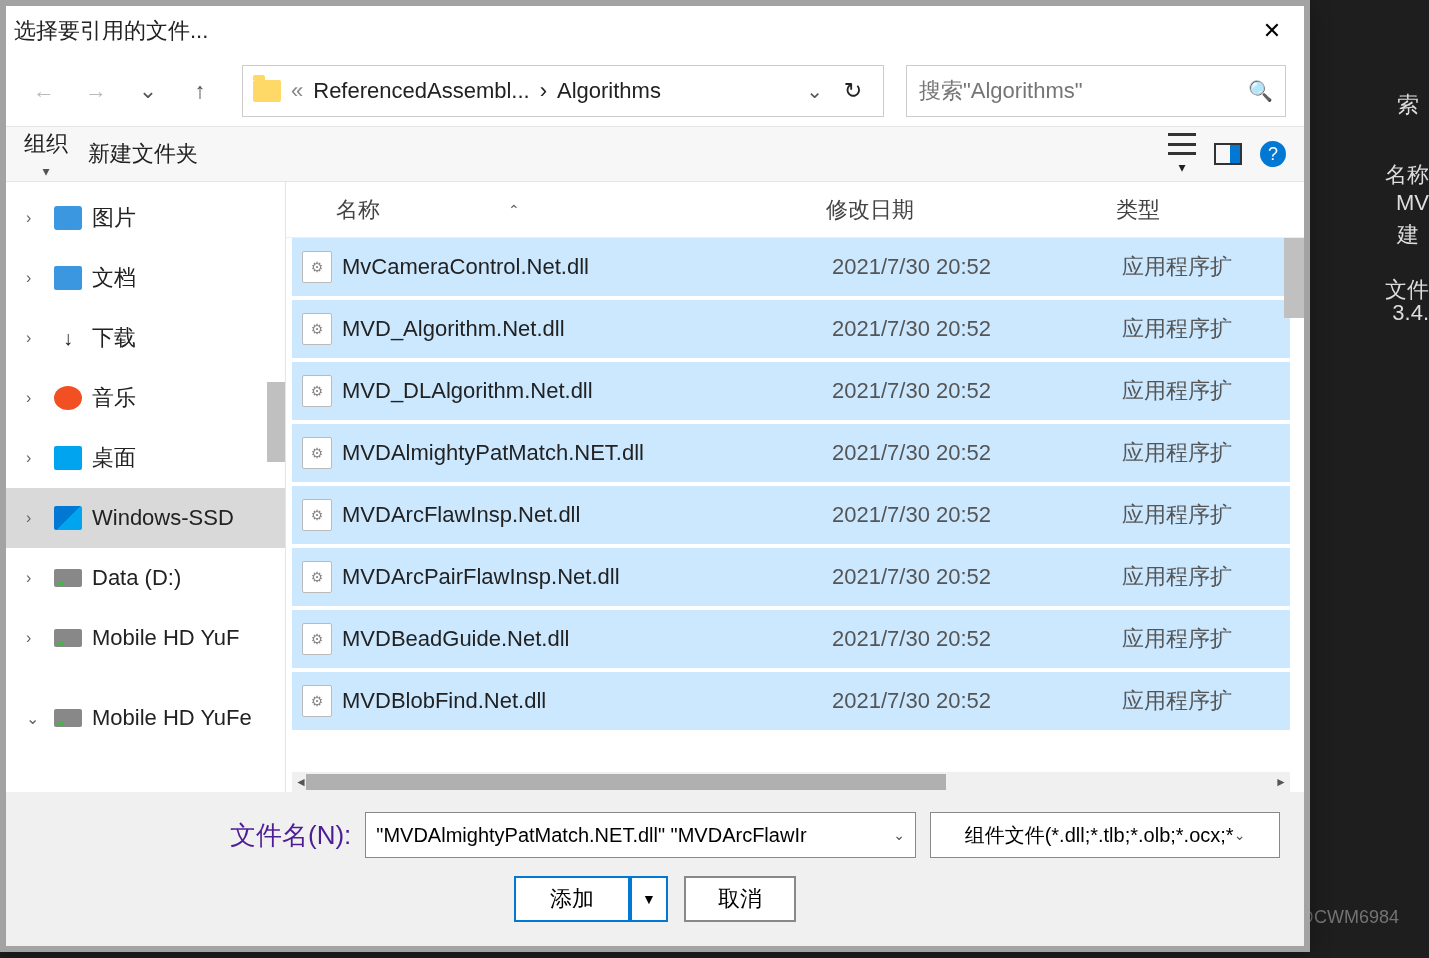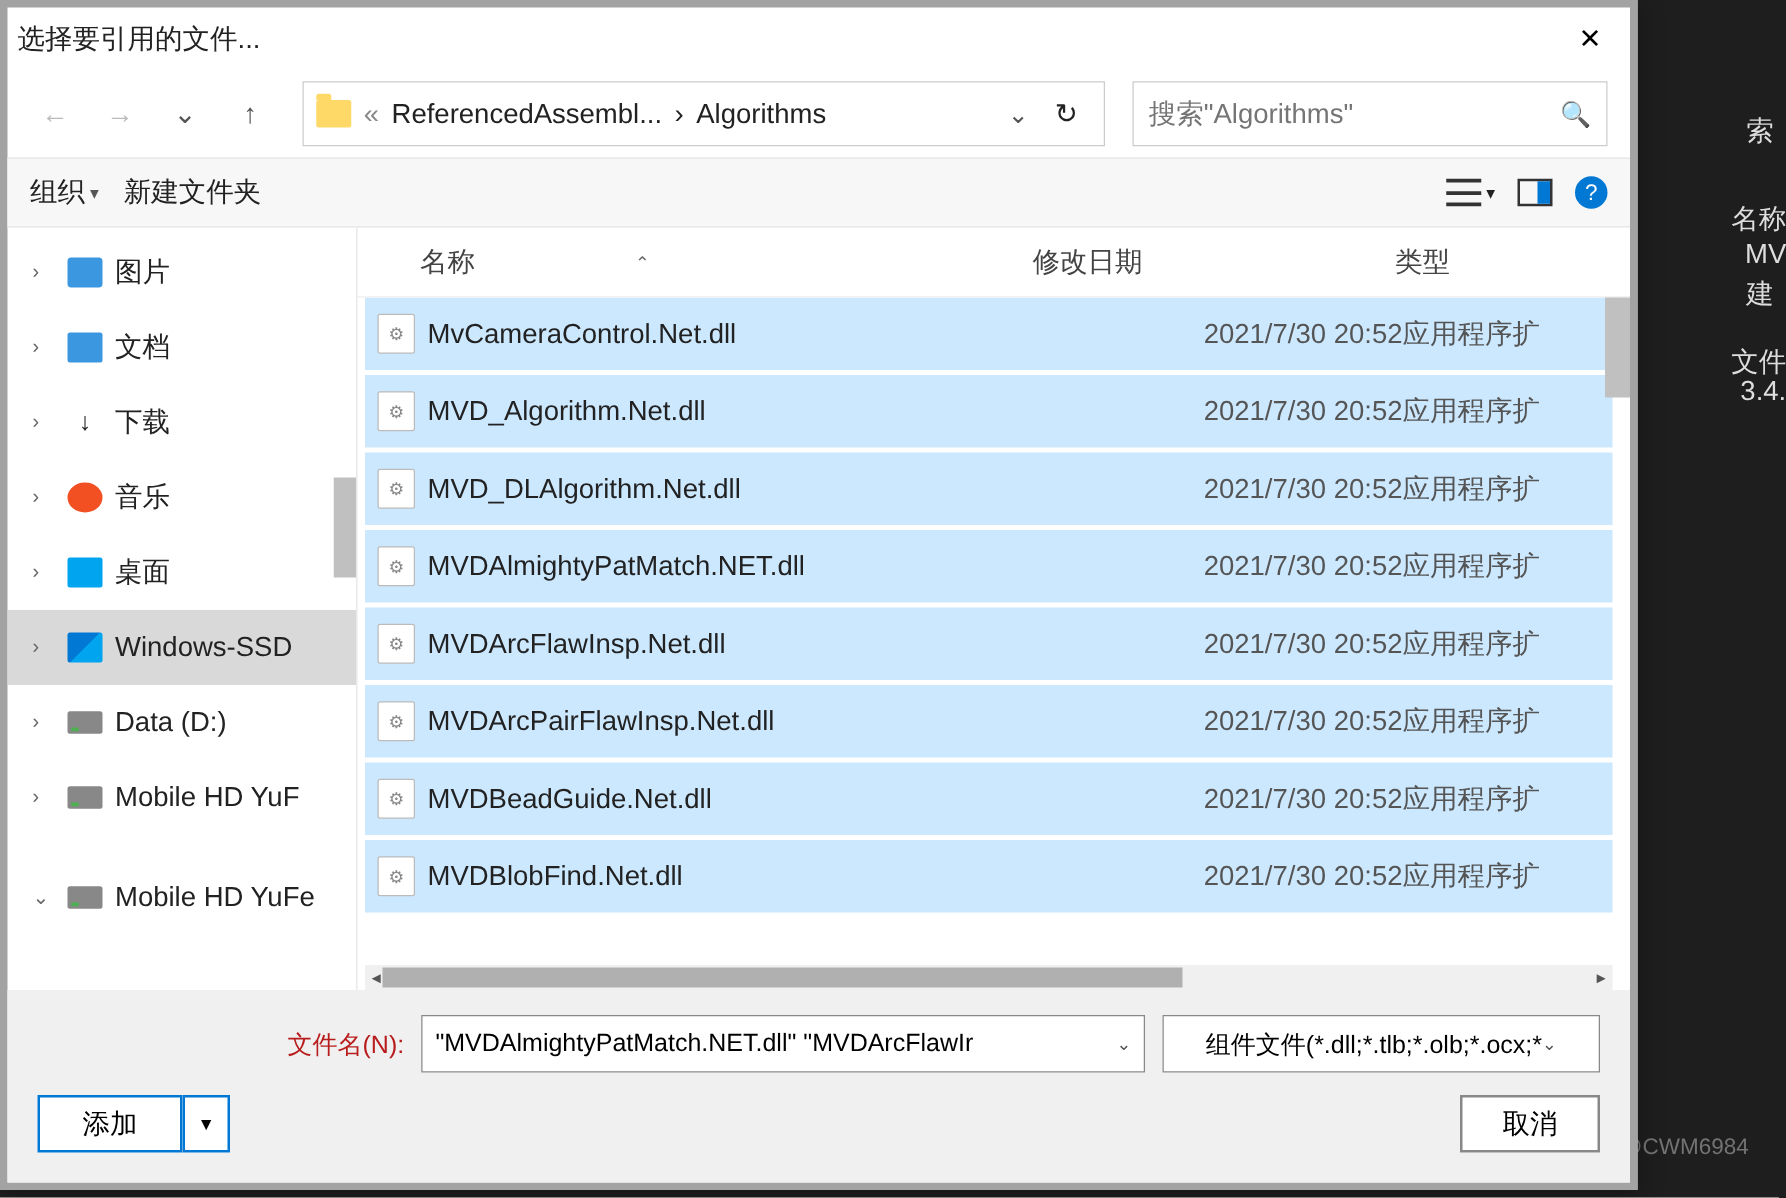--- a/index.html
+++ b/index.html
@@ -14,21 +14,21 @@
 .breadcrumb { flex: 1; height: 52px; border: 1px solid #ccc; background: #fff; display: flex; align-items: center; padding: 0 10px; gap: 10px; font-size: 22px; color: #222; margin: 0 10px; }
 .folder-icon { width: 28px; height: 22px; background: #ffd968; border-radius: 2px; position: relative; }
 .folder-icon::before { content: ""; position: absolute; top: -5px; left: 0; width: 12px; height: 5px; background: #ffd968; border-radius: 2px 2px 0 0; }
 .bc-sep { color: #888; }
 .bc-chev { color: #555; margin-left: auto; font-size: 20px; }
 .refresh { width: 40px; font-size: 22px; text-align: center; cursor: pointer; }
 .search { width: 380px; height: 52px; border: 1px solid #ccc; display: flex; align-items: center; padding: 0 12px; font-size: 22px; color: #888; }
 .search input { border: none; outline: none; flex: 1; font-size: 22px; color: #222; }
 .search-icon { font-size: 20px; color: #333; }
 .toolbar { height: 56px; background: #f7f7f7; border-top: 1px solid #e5e5e5; border-bottom: 1px solid #e5e5e5; display: flex; align-items: center; padding: 0 18px; gap: 20px; font-size: 22px; color: #222; }
-.tool-btn { cursor: pointer; display: flex; align-items: center; gap: 4px; }
+.tool-btn { cursor: pointer; display: flex; align-items: center; gap: 4px; flex-direction: column; }
 .tool-right { margin-left: auto; display: flex; align-items: center; gap: 18px; }
 .view-ico { width: 28px; height: 22px; display: flex; flex-direction: column; justify-content: space-between; }
 .view-ico span { height: 3px; background: #333; }
 .pane-ico { width: 28px; height: 22px; border: 2px solid #333; position: relative; }
 .pane-ico::after { content:""; position:absolute; right:0; top:0; bottom:0; width:10px; background:#0078d4; }
 .help-ico { width: 26px; height: 26px; border-radius: 50%; background: #0078d4; color: #fff; display: flex; align-items: center; justify-content: center; font-size: 18px; }
 .body { flex: 1; display: flex; overflow: hidden; }
 .sidebar { width: 280px; border-right: 1px solid #e5e5e5; overflow-y: auto; padding-top: 6px; position: relative; }
 .side-item { height: 60px; display: flex; align-items: center; padding: 0 10px 0 20px; font-size: 22px; color: #222; gap: 10px; cursor: pointer; }
 .side-item.sel { background: #d9d9d9; }
@@ -47,33 +47,33 @@
 .colhead { height: 56px; display: flex; align-items: center; font-size: 22px; color: #444; border-bottom: 1px solid #eee; }
 .col-name { width: 540px; padding-left: 50px; display: flex; align-items: center; gap: 8px; }
 .col-sort { font-size: 14px; color: #666; margin-left: 120px; }
 .col-date { width: 290px; }
 .col-type { flex: 1; }
 .filelist { flex: 1; overflow: hidden; }
 .file-row { height: 58px; margin: 0 14px 4px 6px; display: flex; align-items: center; background: #cce8ff; font-size: 22px; color: #222; }
 .file-ico { width: 30px; height: 32px; margin: 0 10px 0 10px; background: #fff; border: 1px solid #bbb; border-radius: 2px; position: relative; display: flex; align-items: center; justify-content: center; font-size: 14px; color: #888; }
 .file-ico::after { content: "⚙"; font-size: 14px; }
 .fname { width: 490px; }
-.fdate { width: 290px; color: #555; text-align: right; }
+.fdate { width: 290px; color: #555; }
 .ftype { flex: 1; color: #555; }
 .hscroll { height: 20px; margin: 4px 14px 0 6px; background: #f0f0f0; position: relative; }
 .hscroll-thumb { position: absolute; left: 14px; top: 2px; height: 16px; width: 640px; background: #b0b0b0; }
 .hscroll-arrow { position: absolute; top: 0; width: 18px; height: 20px; display: flex; align-items: center; justify-content: center; font-size: 12px; color: #555; }
 .vscroll { position: absolute; right: 0; top: 56px; width: 20px; height: 80px; background: #c0c0c0; }
 .footer { background: #f0f0f0; padding: 20px 24px 24px; }
 .filename-row { display: flex; align-items: center; gap: 14px; margin-bottom: 18px; }
-.fn-label { font-size: 20px; color: #b91c1c; margin-left: 200px; }
+.fn-label { font-size: 26px; color: #4c1d95; margin-left: 200px; }
 .fn-input { flex: 1; height: 46px; border: 1px solid #888; padding: 0 10px; font-size: 20px; background: #fff; display: flex; align-items: center; justify-content: space-between; }
 .fn-input-text { white-space: nowrap; overflow: hidden; }
 .filter { width: 350px; height: 46px; border: 1px solid #888; padding: 0 10px; font-size: 20px; background: #fff; display: flex; align-items: center; justify-content: center; }
-.btn-row { display: flex; justify-content: space-between; gap: 16px; }
+.btn-row { display: flex; justify-content: center; gap: 16px; }
 .btn { height: 46px; border: 2px solid #0078d4; background: #fff; font-size: 22px; padding: 0 34px; cursor: pointer; display: flex; align-items: center; }
 .btn.cancel { border-color: #888; padding: 0 32px; }
 .split-btn { display: flex; }
 .split-btn .drop { border-left: 2px solid #0078d4; padding: 0 8px; display: flex; align-items: center; font-size: 14px; }
 .bg-text { position: absolute; color: #ddd; font-size: 22px; }
 .watermark { position: absolute; right: 30px; bottom: 30px; color: #737373; font-size: 18px; }
 </style>
 </head>
 <body>
 

